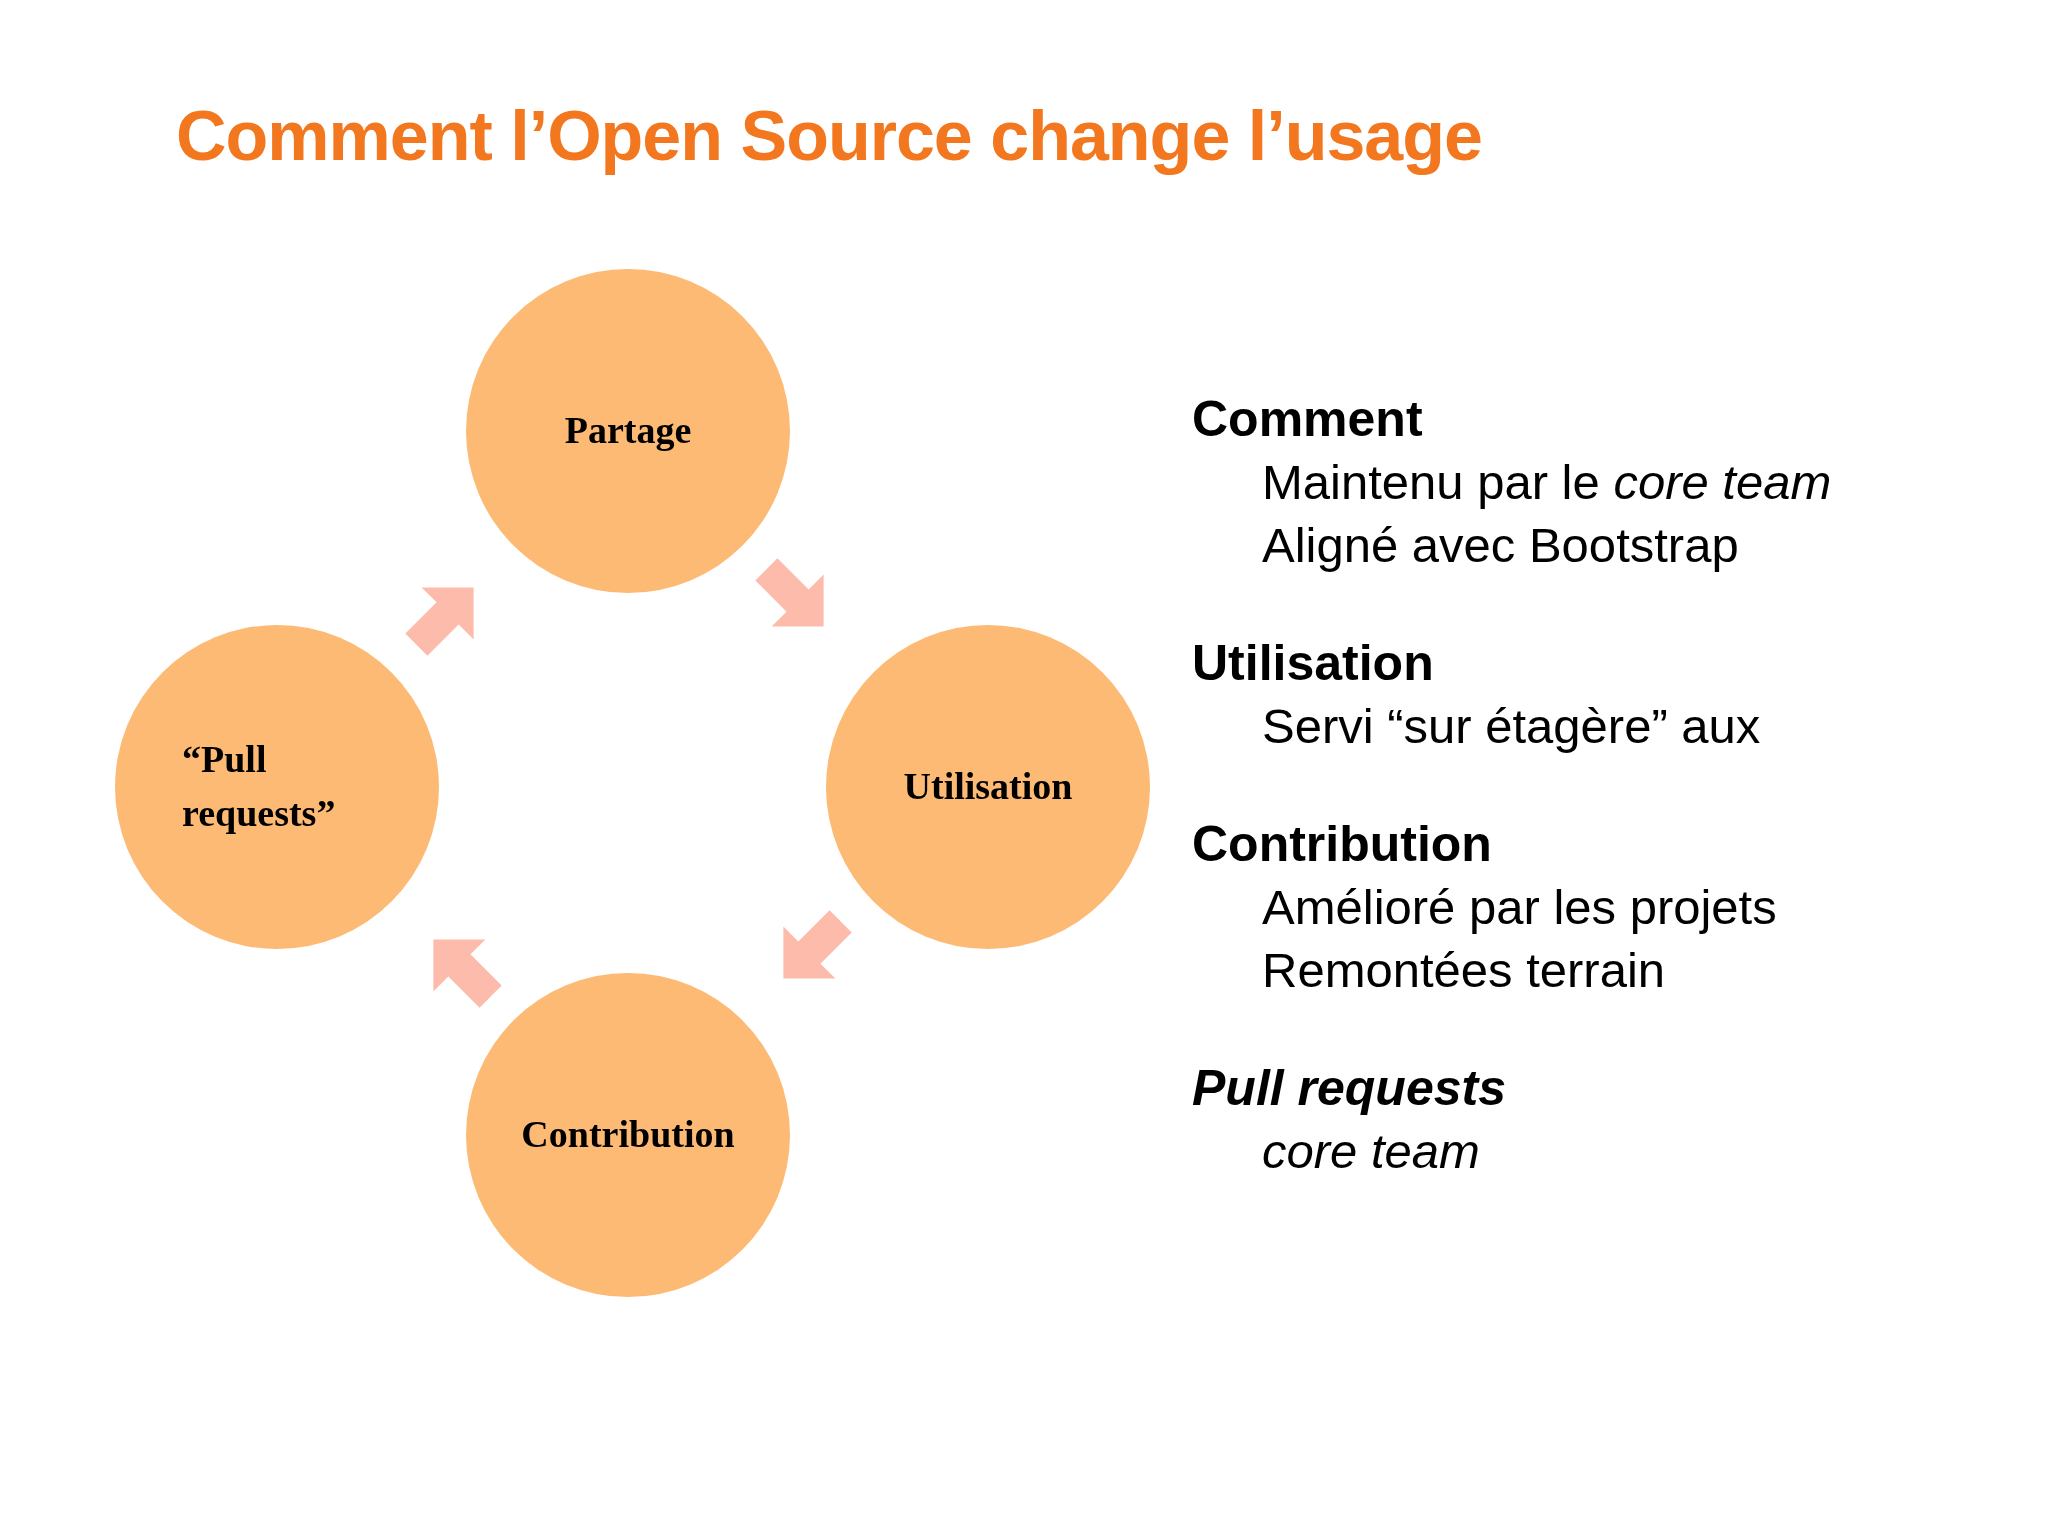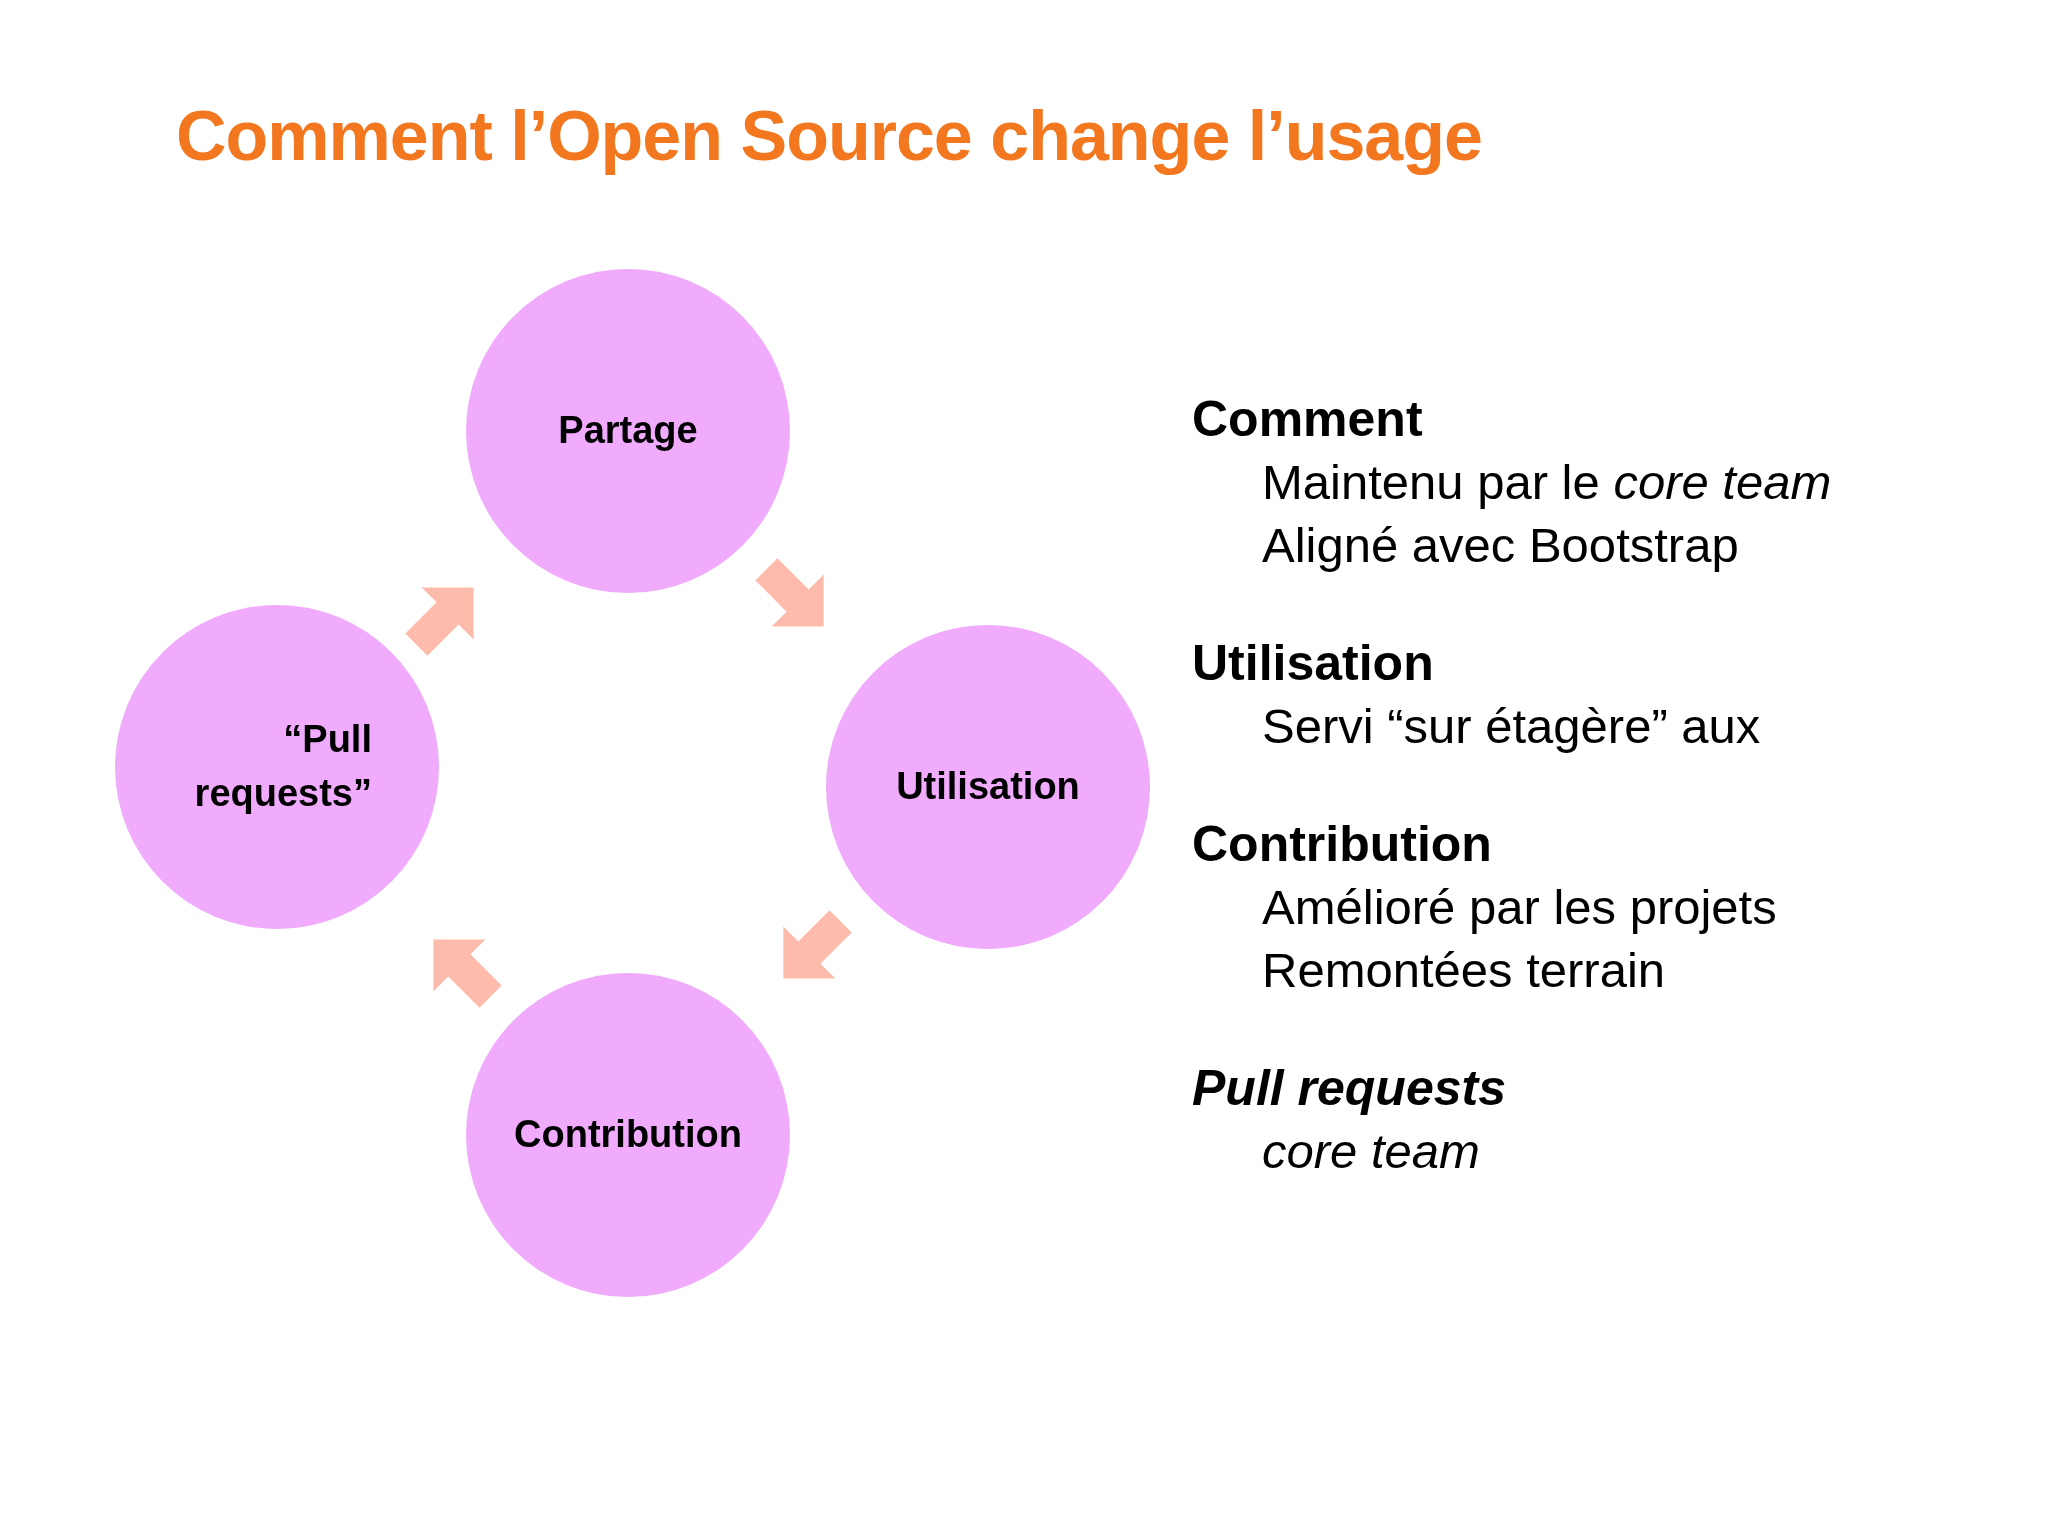--- a/index.html
+++ b/index.html
@@ -24,36 +24,37 @@
     color: #F2771E;
     white-space: nowrap;
   }
 
   
   .node {
     position: absolute;
     width: 324px;
     height: 324px;
     border-radius: 50%;
-    background: #f0abfc;
+    background: #fdba74;
     display: flex;
     align-items: center;
     justify-content: center;
-    text-align: right;
+    text-align: left;
+    font-family: Liberation Serif, serif;
   }
   .node-label {
     font-size: 38px;
     font-weight: 700;
     color: #000000;
     line-height: 1.42;
   }
   #node-partage      { left: 466px; top: 269px; }
   #node-utilisation  { left: 826px; top: 625px; }
   #node-contribution { left: 466px; top: 973px; }
-  #node-pull         { left: 115px; top: 605px; }
+  #node-pull         { left: 115px; top: 625px; }
   #node-pull .node-label { width: 190px; }
 
   
   .arrow {
     position: absolute;
     width: 92px;
     height: 92px;
   }
   .arrow svg { width: 100%; height: 100%; display: block; }
   .arrow polygon { fill: #FDBBAC; }

